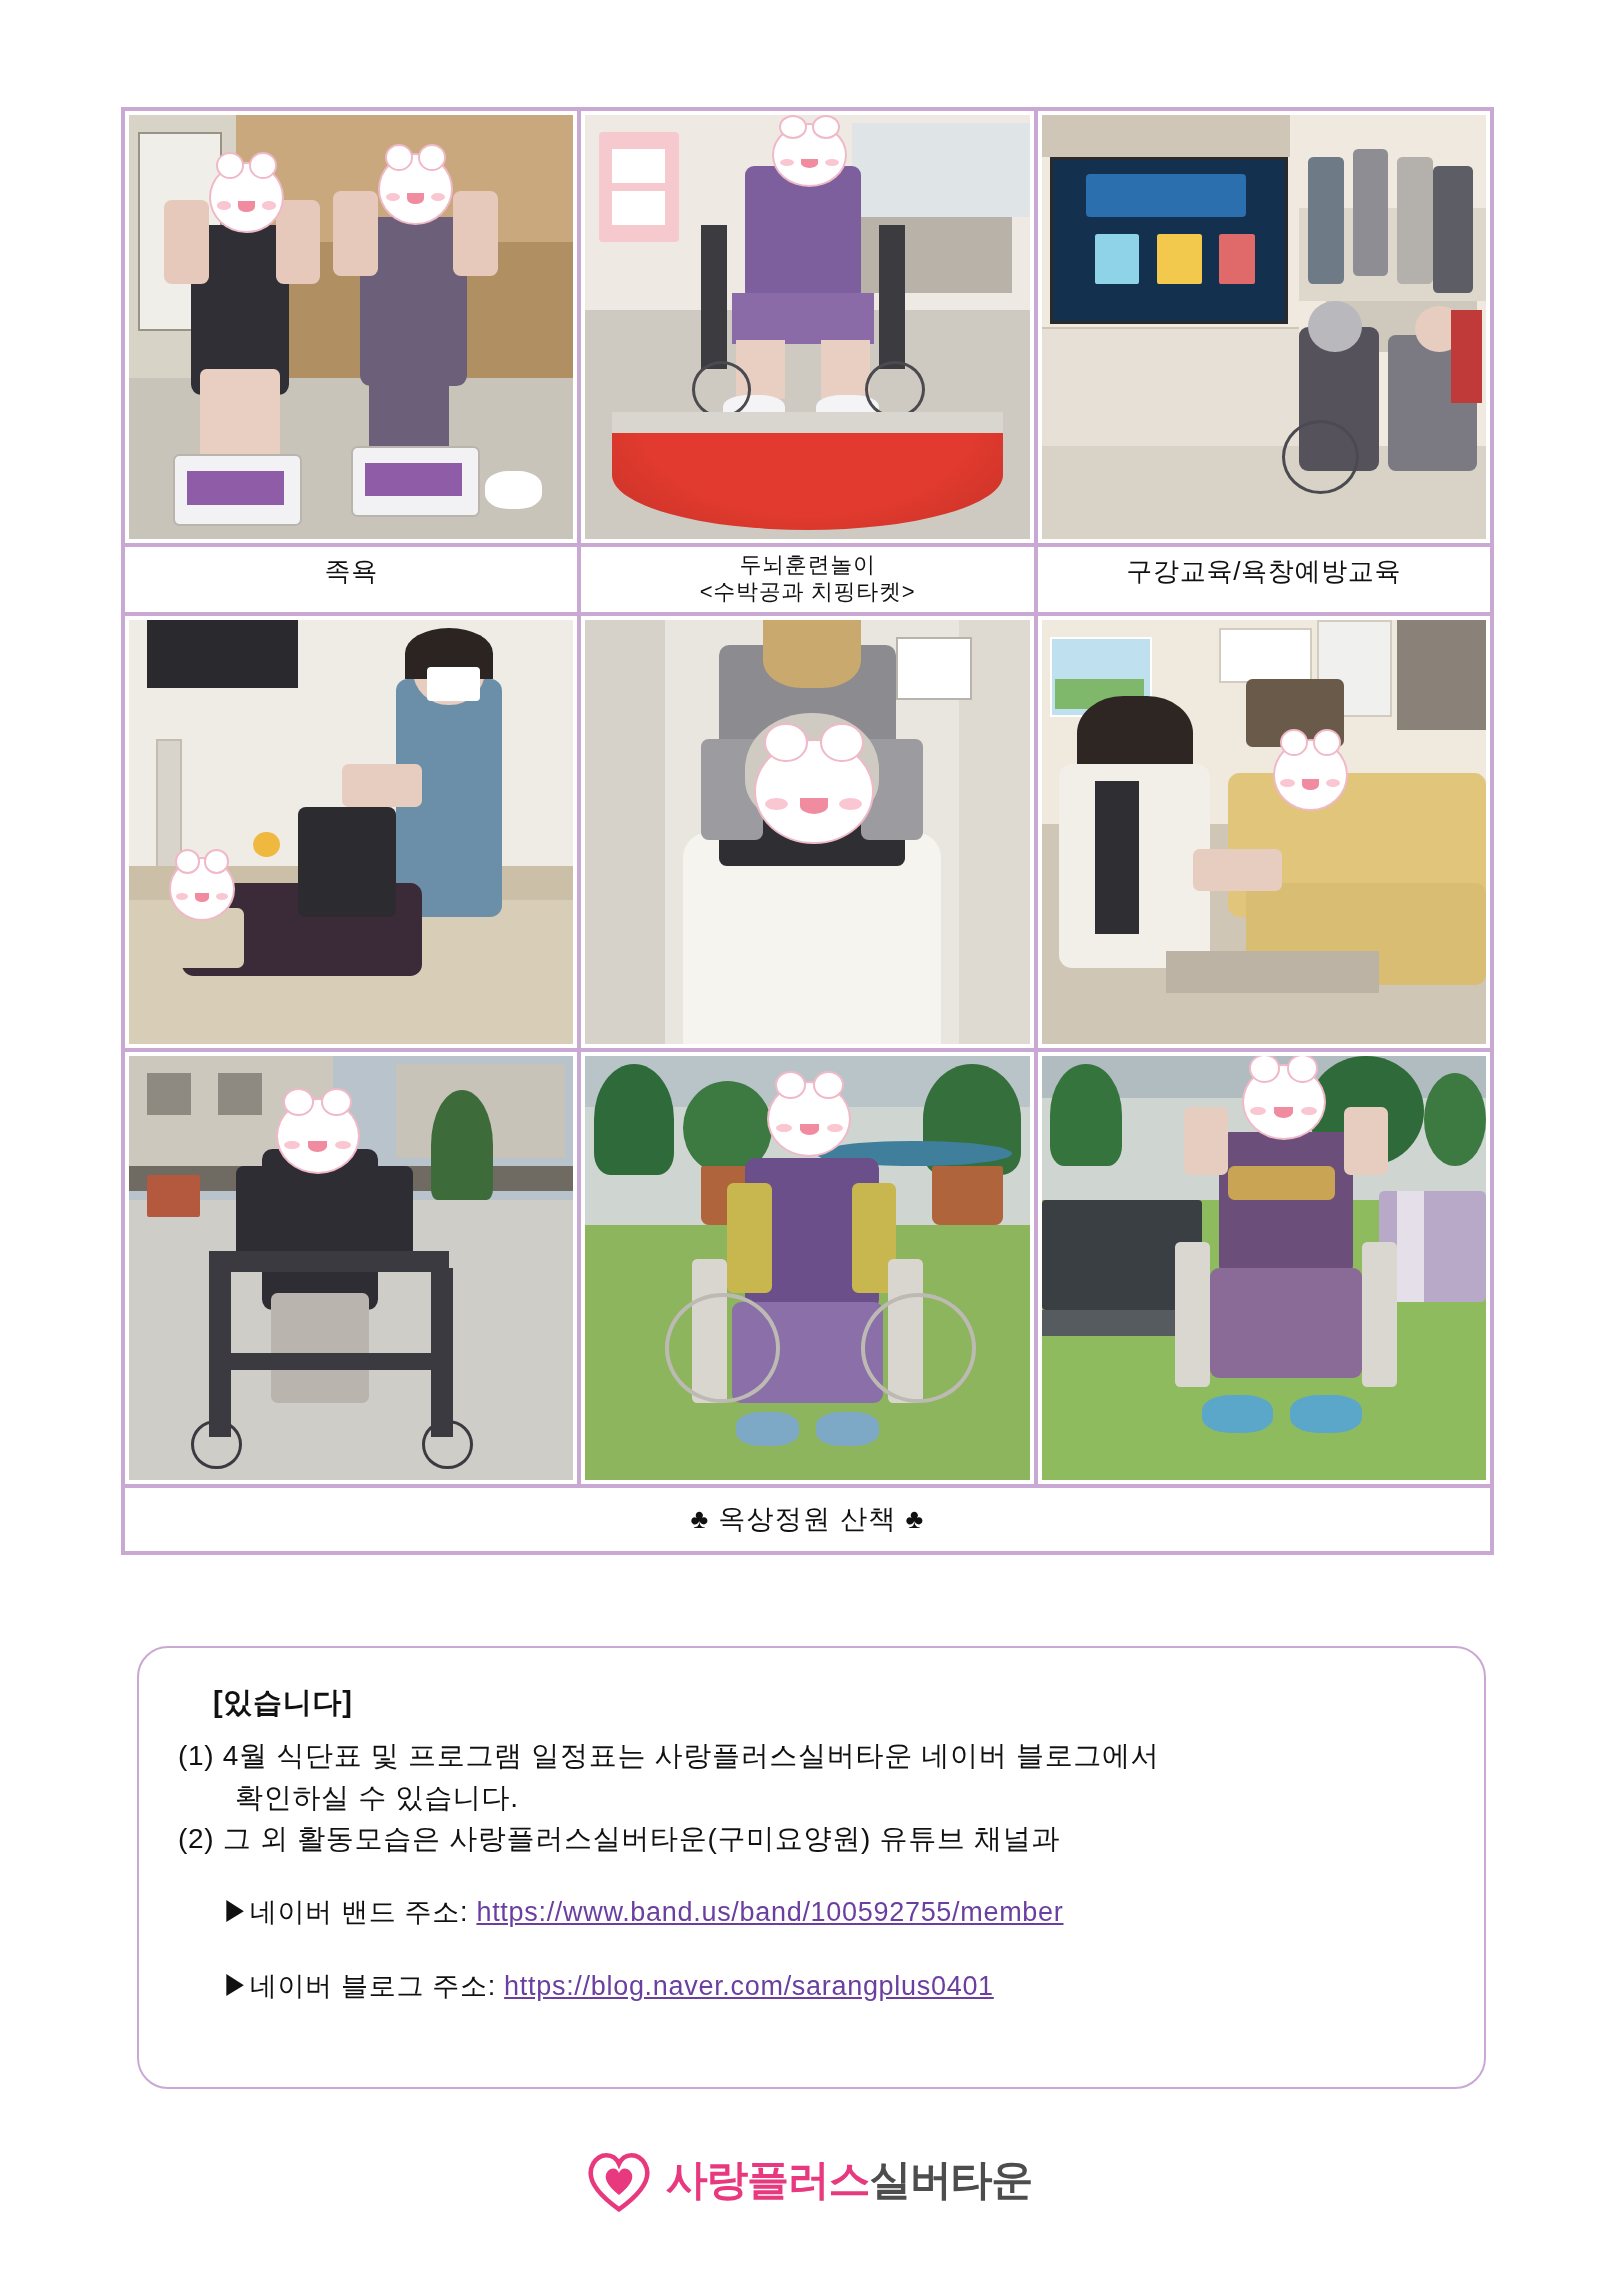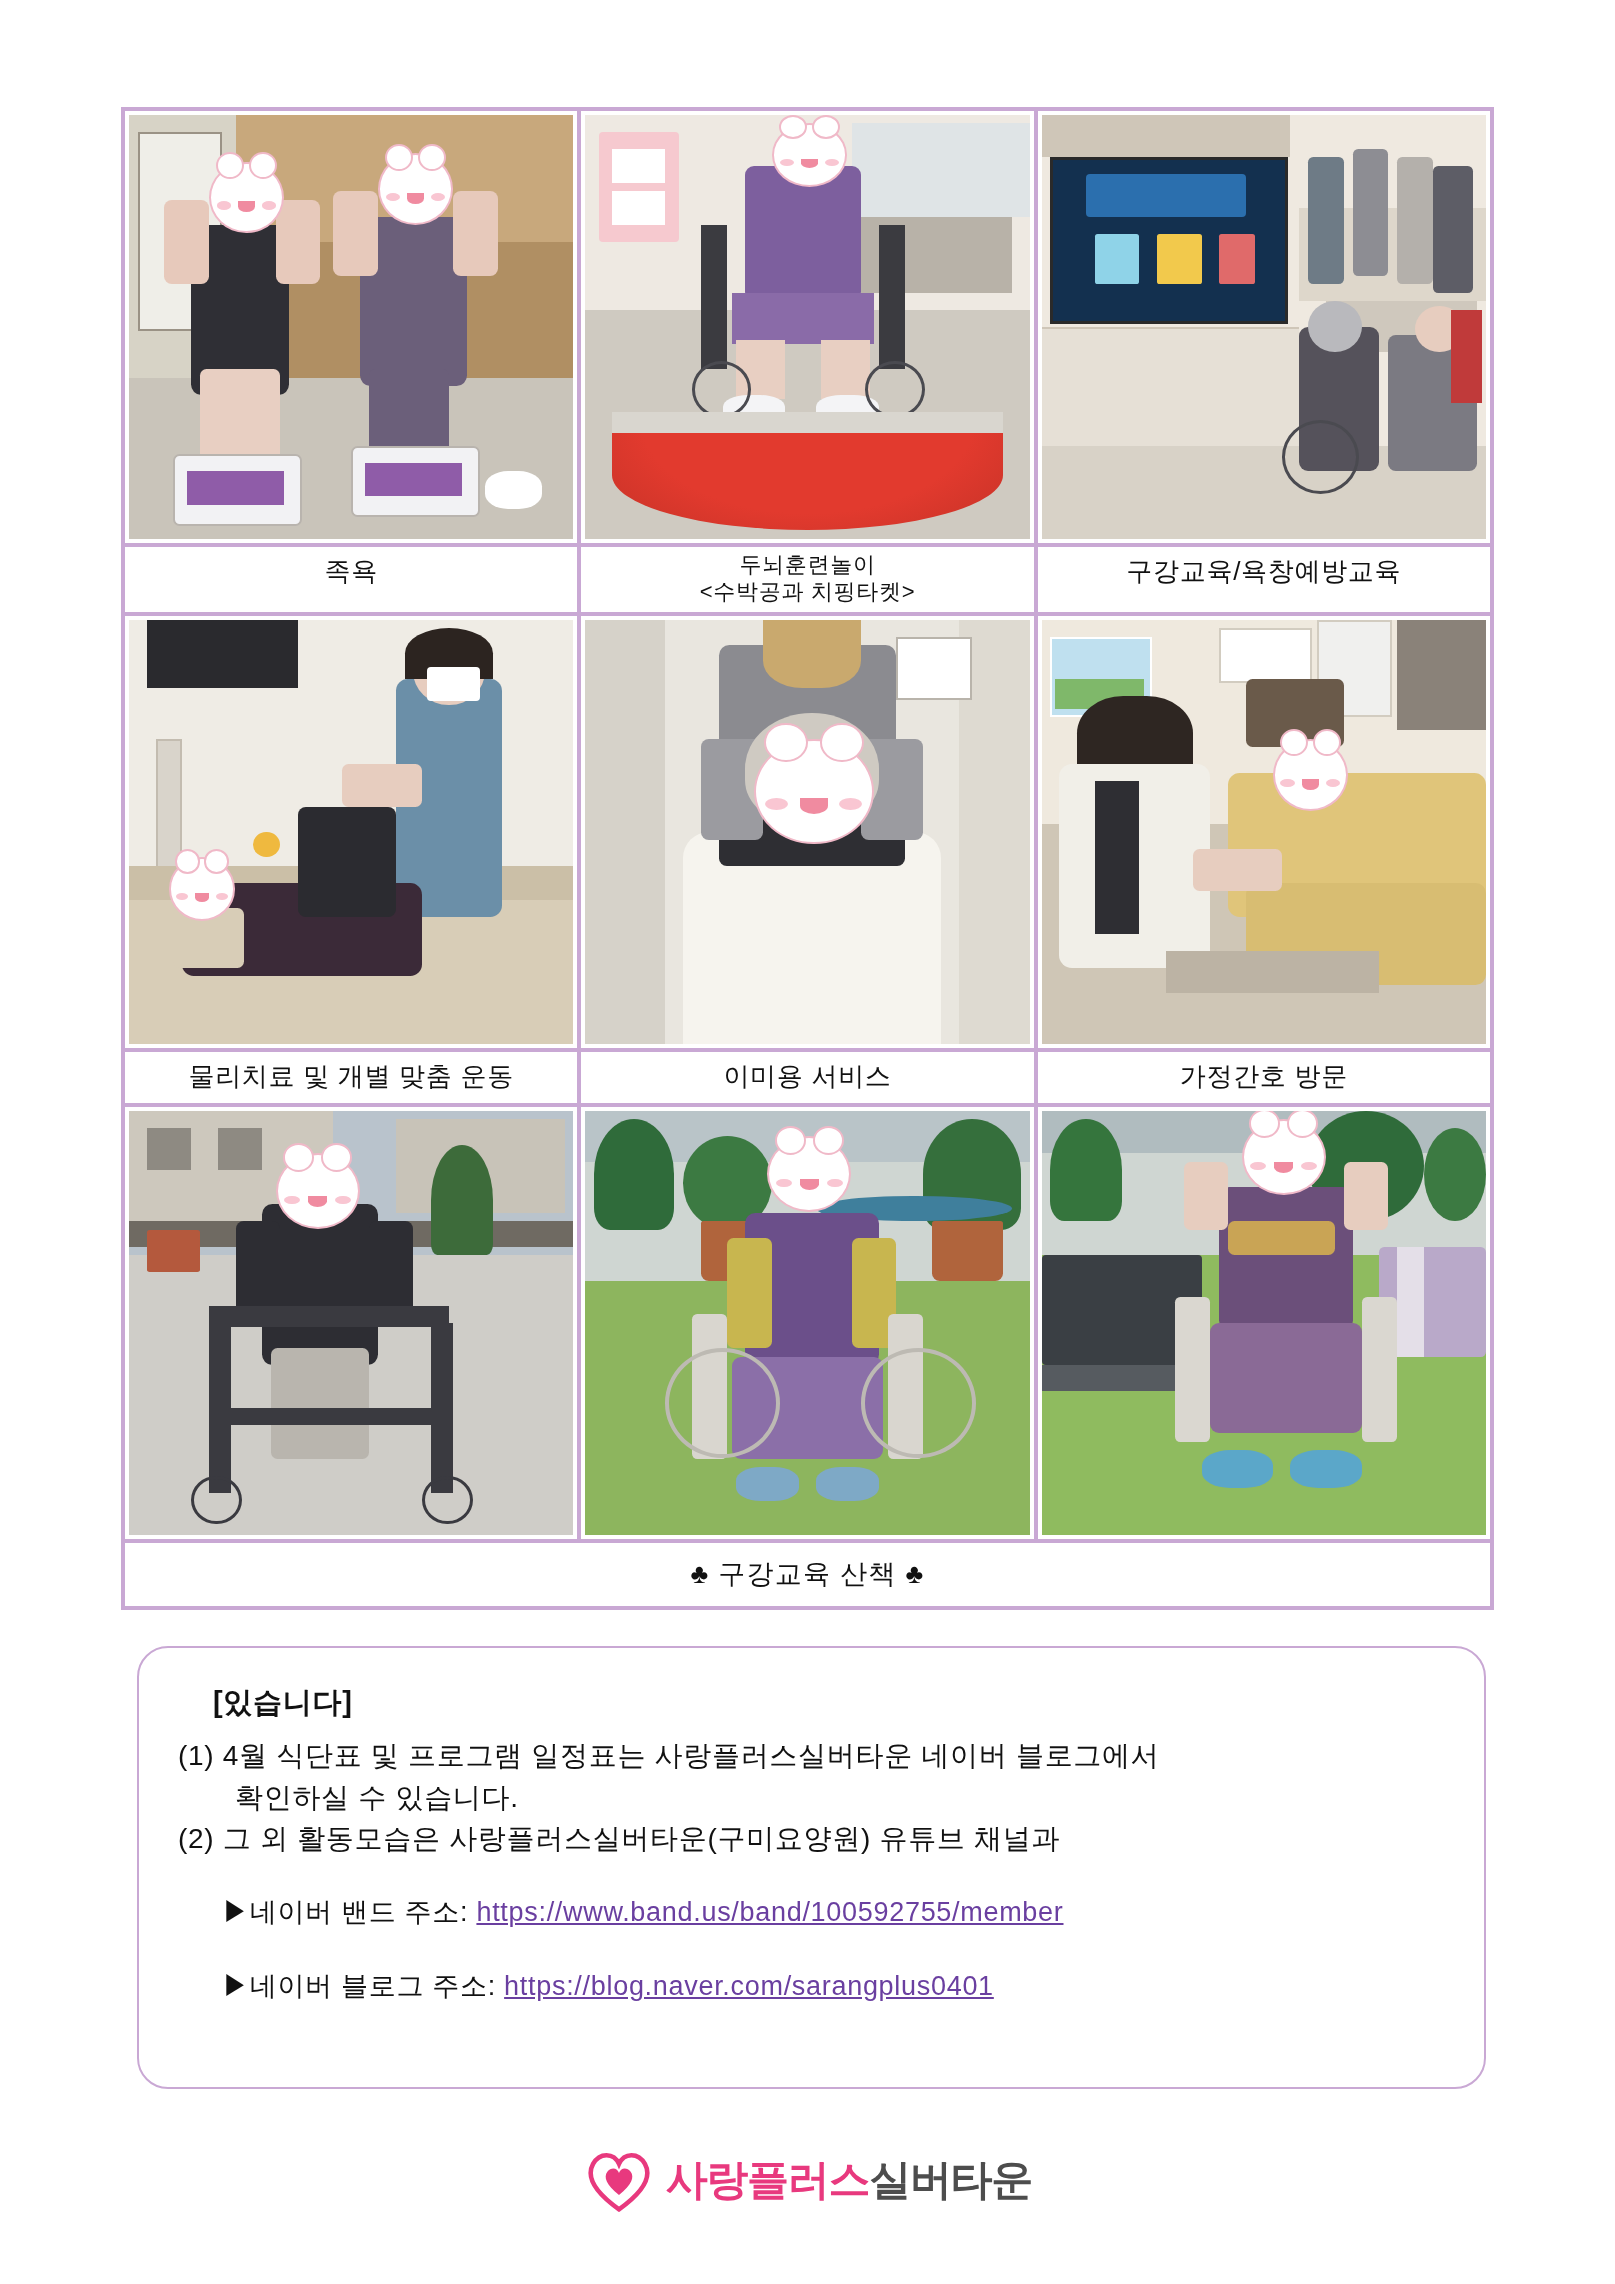--- a/index.html
+++ b/index.html
@@ -405,25 +405,20 @@
               <div class="eyes"><span class="eye"></span><span class="eye"></span></div>
               <div class="blush l"></div>
                 <div class="blush r"></div>
                 <div class="mouth"></div>
             </div>
           </div>
         </div>
       </div>
     </div>
 
-    <div class="caption-row">
-      <div class="caption">물리치료 및 개별 맞춤 운동</div>
-      <div class="caption">이미용 서비스</div>
-      <div class="caption">가정간호 방문</div>
-    </div>
 
     <div class="grid-row">
 
       <div class="cell">
         <div class="photo">
           <div class="scene">
             <div class="obj band" style="top:0;height:34%;background:#b9c3cc;"></div>
             <div class="obj band" style="top:34%;height:66%;background:#cfcdc8;"></div>
             <div class="obj" style="left:0;top:0;width:46%;height:26%;background:#cdc8bd;"></div>
             <div class="obj" style="left:4%;top:4%;width:10%;height:10%;background:#8e8a82;"></div>
@@ -511,21 +506,21 @@
               <div class="blush l"></div>
                 <div class="blush r"></div>
                 <div class="mouth"></div>
             </div>
           </div>
         </div>
       </div>
     </div>
 
     <div class="caption-row">
-      <div class="caption-full">♣ 구강교육 산책 ♣</div>
+      <div class="caption-full">♣ 옥상정원 산책 ♣</div>
     </div>
 
   </div>
 
   <div class="notice">
     <div class="notice-title">[있습니다]</div>
 
     <div class="notice-line">(1) 4월 식단표 및 프로그램 일정표는 사랑플러스실버타운 네이버 블로그에서</div>
     <div class="notice-line indent">확인하실 수 있습니다.</div>
 

